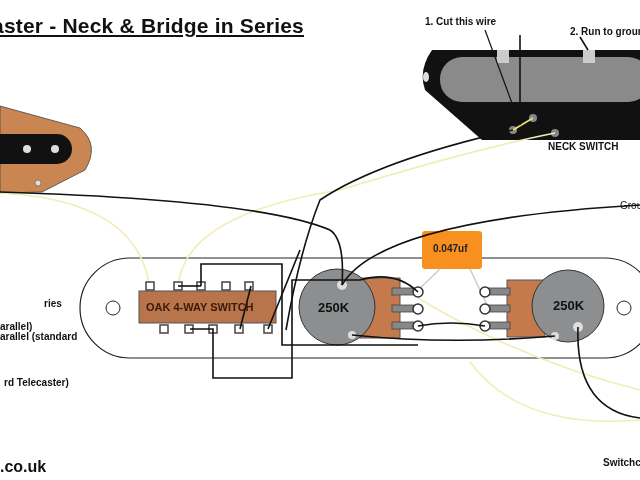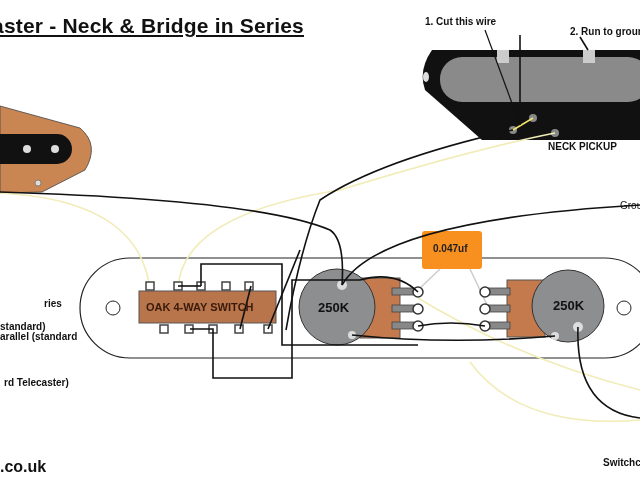--- a/index.html
+++ b/index.html
@@ -120,21 +120,21 @@
   <text class="svgtxt" x="146" y="311" font-size="11" fill="#3a1a0a">OAK 4-WAY SWITCH</text>
   <text class="svgtxt" x="433" y="252" font-size="10" fill="#222">0.047uf</text>
   <text class="svgtxt" x="318" y="312" font-size="13" fill="#111">250K</text>
   <text class="svgtxt" x="553" y="310" font-size="13" fill="#111">250K</text>
   <line x1="485" y1="30" x2="520" y2="125" stroke="#111" stroke-width="1.2"></line>
 </svg>
 
 <div class="lbl title">aster - Neck &amp; Bridge in Series</div>
 <div class="lbl sm" style="left:425px;top:16px;">1. Cut this wire</div>
 <div class="lbl sm" style="left:570px;top:26px;">2. Run to groun</div>
-<div class="lbl sm" style="left:548px;top:141px;">NECK PICKUP</div>
+<div class="lbl sm" style="left:548px;top:141px;">NECK SWITCH</div>
 <div class="lbl sm" style="left:620px;top:200px;font-weight:normal;">Grou</div>
 <div class="lbl sm" style="left:603px;top:457px;">Switchc</div>
 
 <div class="lbl sm" style="left:0;top:298px;margin-left:44px;">ries</div>
-<div class="lbl sm" style="left:0;top:321px;">standard)</div>
+<div class="lbl sm" style="left:0;top:321px;">arallel)</div>
 <div class="lbl sm" style="left:0;top:331px;">arallel (standard</div>
 <div class="lbl sm" style="left:4px;top:377px;text-align:right;">rd Telecaster)</div>
 <div class="lbl" style="left:0;top:458px;font-size:16px;">.co.uk</div>
 
 </body></html>

